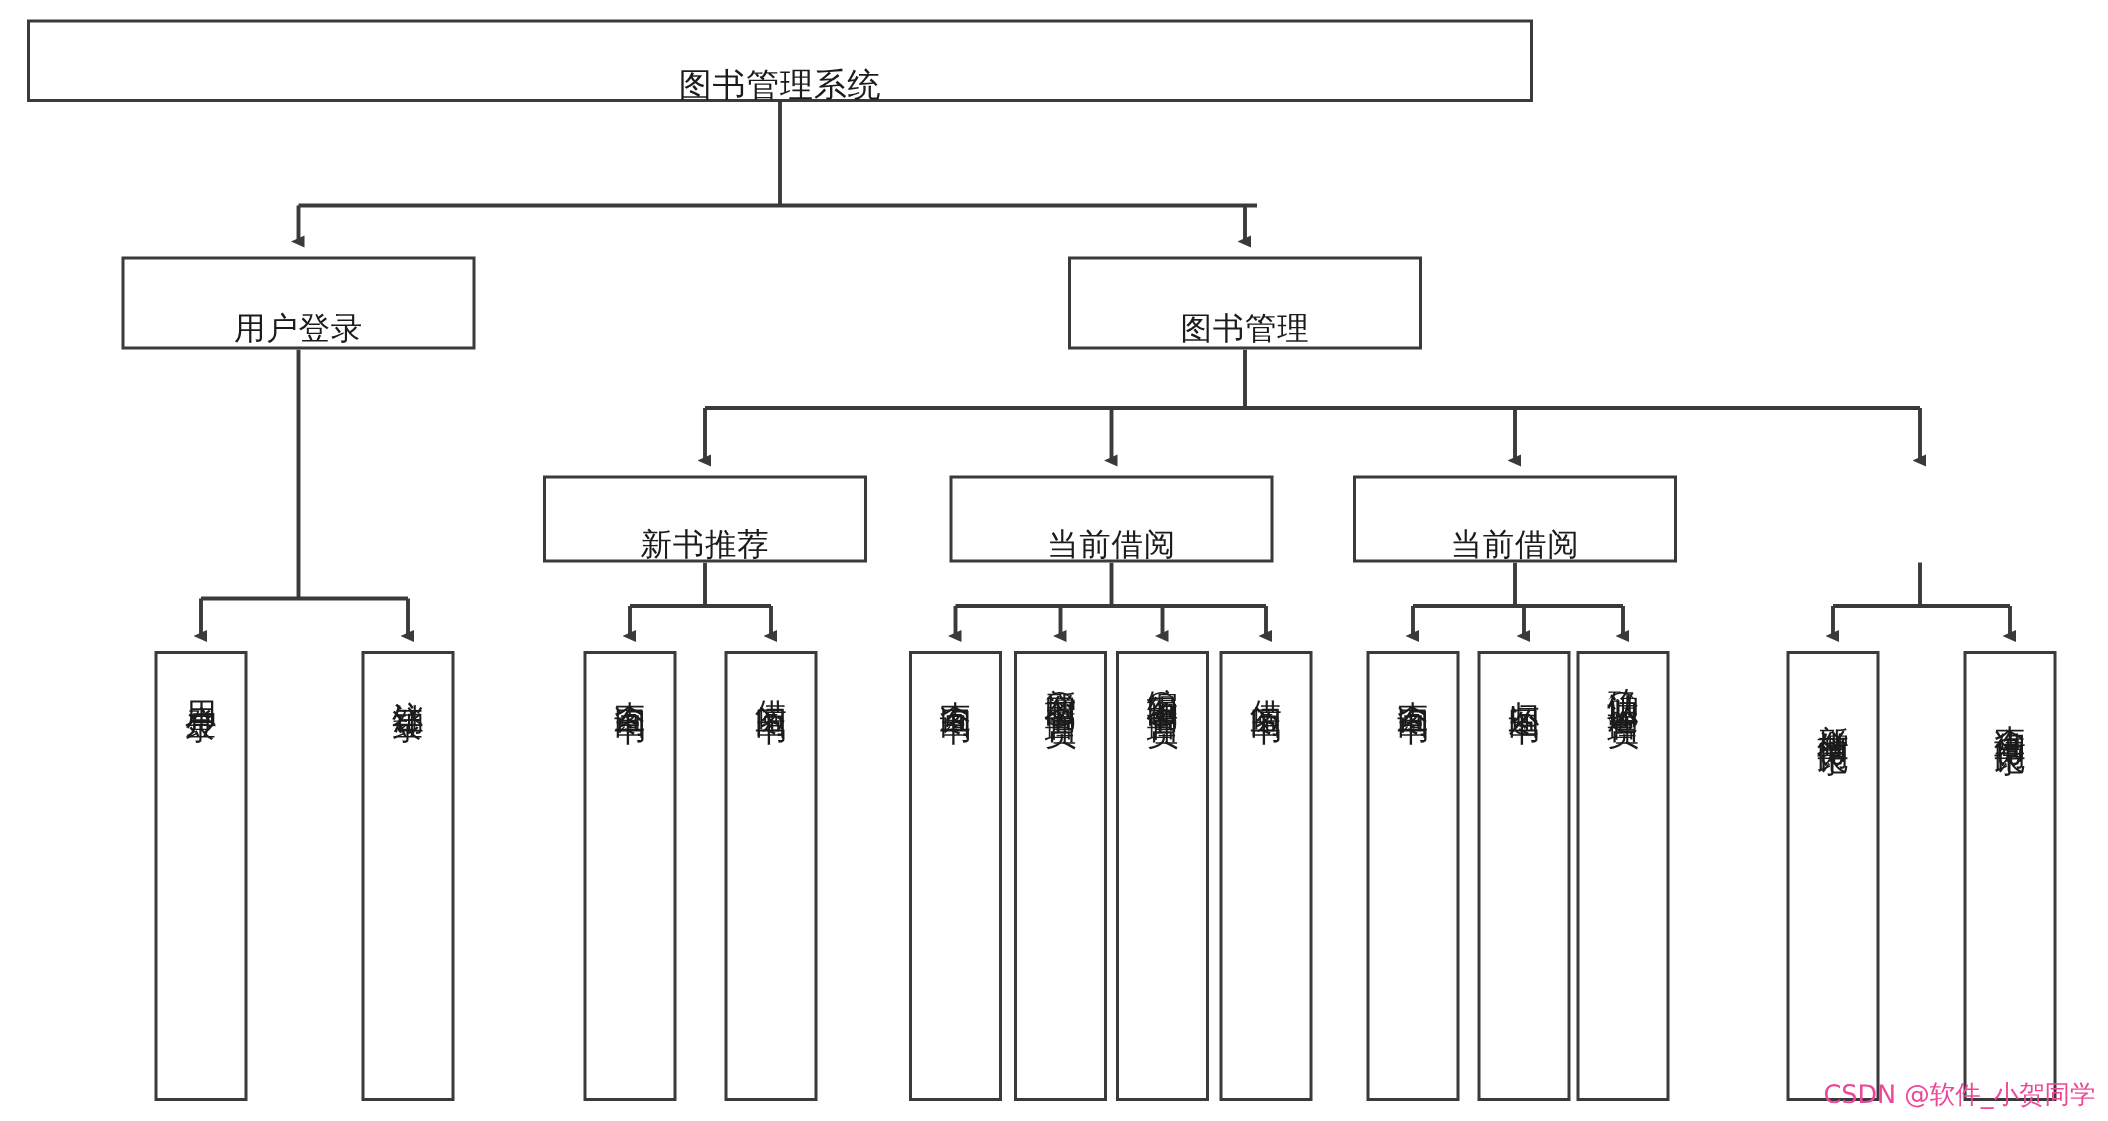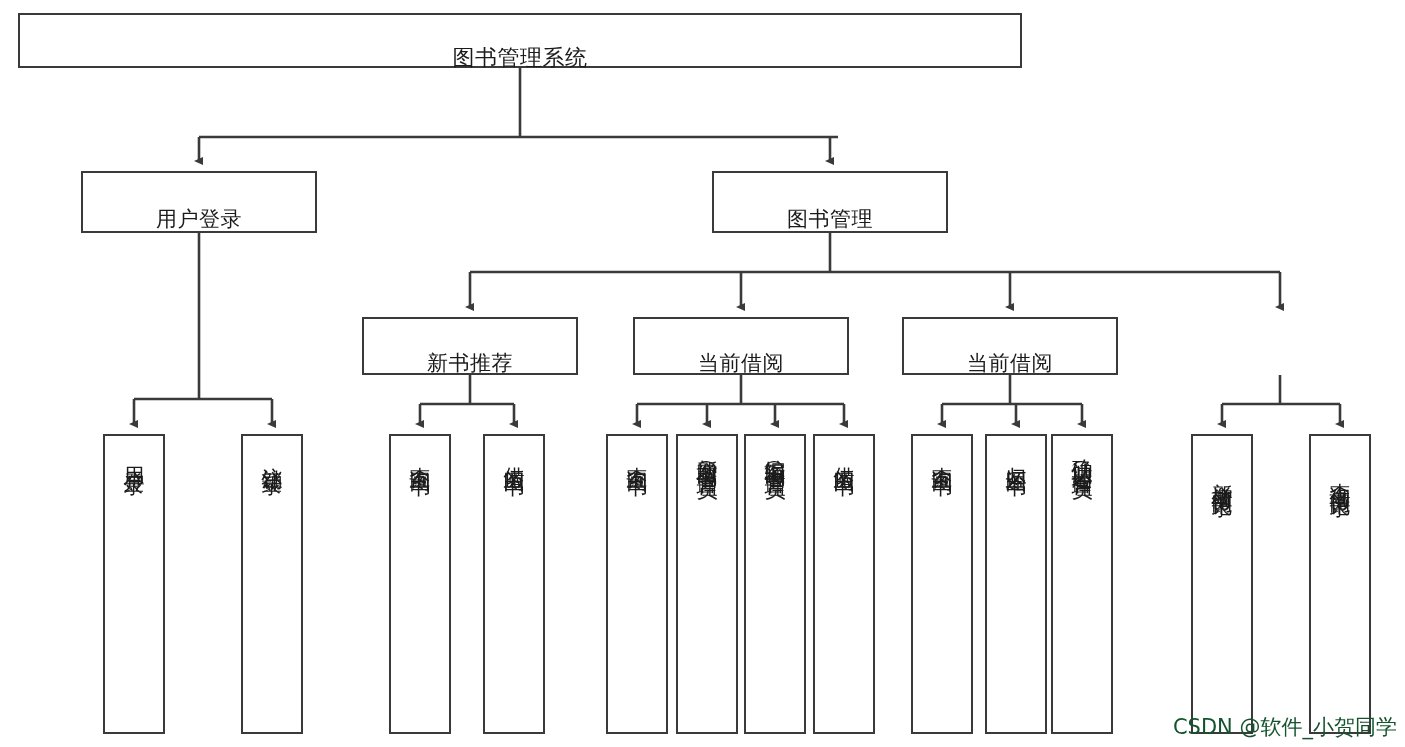--- a/index.html
+++ b/index.html
@@ -62,22 +62,22 @@
     text-orientation: upright;
     font-size: 21px;
     line-height: 1.05;
     letter-spacing: 3px;
     white-space: nowrap;
   }
   .watermark {
     position: absolute;
     right: 8px;
     bottom: 6px;
-    font-size: 21px;
-    color: #14532d;
+    font-size: 17px;
+    color: #ec4899;
     z-index: 5;
     white-space: nowrap;
     font-family: "DejaVu Sans", "Liberation Sans", sans-serif;
   }
 </style>
 </head>
 <body>
 
 <div id="canvas">
 

